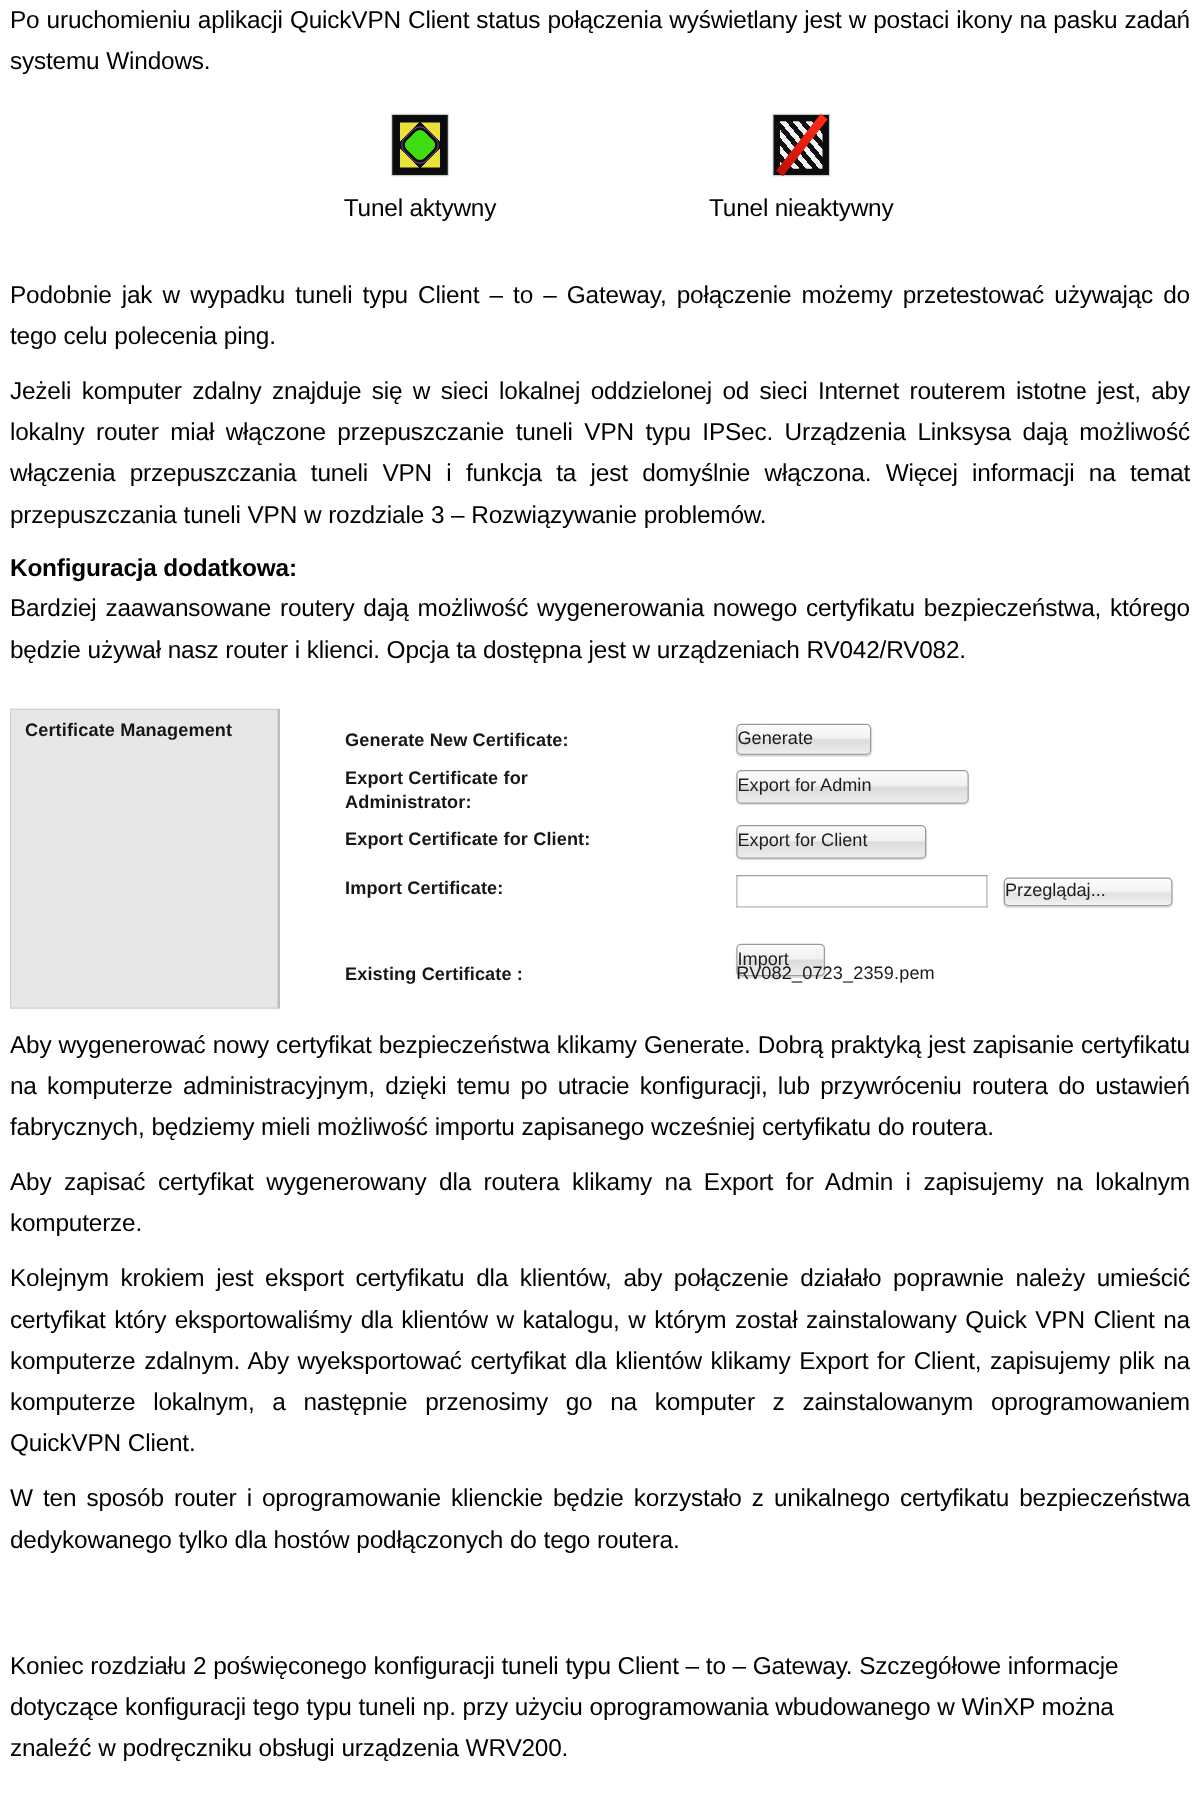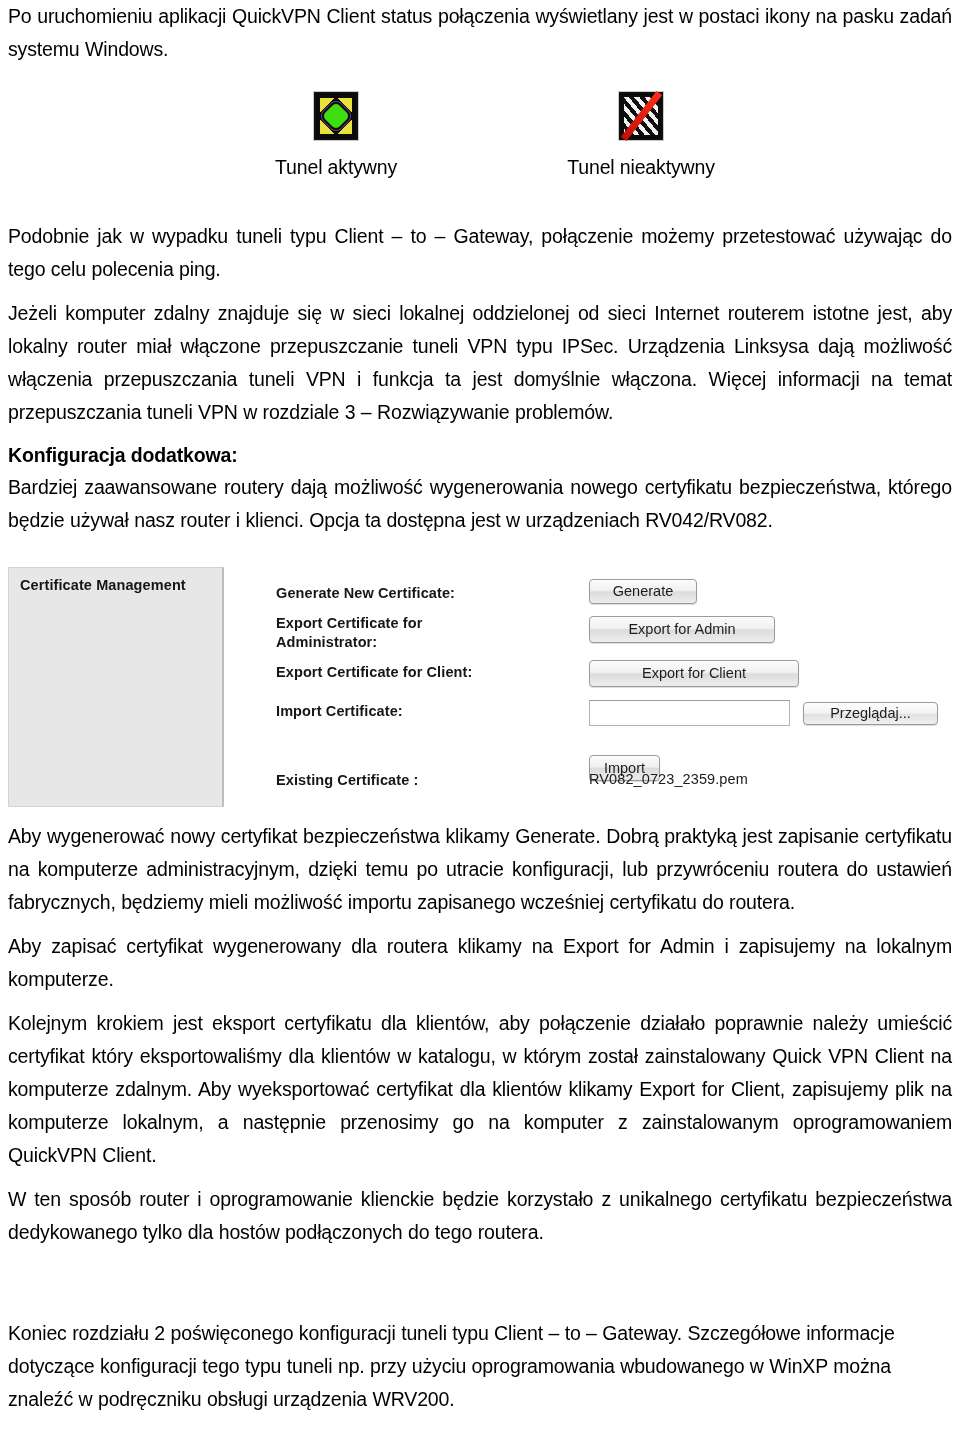--- a/index.html
+++ b/index.html
@@ -158,27 +158,26 @@
   .shot-l5 { left: 268px; top: 209px; }
 
   .btn {
     position: absolute;
     background: linear-gradient(#fbfbfb 0%, #f1f1f1 45%, #dcdcdc 52%, #ededed 100%);
     border: 1px solid #9a9a9a;
     border-radius: 4px;
     box-shadow: inset 0 1px 0 #ffffff, 0 1px 1px rgba(0,0,0,.14);
     font-size: 14.5px;
     color: #1d1d1d;
-    text-align: center;
     box-sizing: border-box;
     white-space: nowrap;
   }
   .btn-generate      { left: 581px; top: 17px;  width: 108px; height: 25px; line-height: 23px; }
   .btn-export-admin  { left: 581px; top: 54px;  width: 186px; height: 27px; line-height: 25px; }
-  .btn-export-client { left: 581px; top: 98px;  width: 210px; height: 27px; line-height: 25px; }
+  .btn-export-client { left: 581px; top: 98px;  width: 152px; height: 27px; line-height: 25px; }
   .btn-browse        { left: 795px; top: 140px; width: 135px; height: 23px; line-height: 21px;
                        background: linear-gradient(#fdfdfd 0%, #f3f3f3 48%, #e2e2e2 55%, #f0f0f0 100%); }
   .btn-import        { left: 581px; top: 177px; width: 71px;  height: 26px; line-height: 24px; margin-top: 16px; }
 
   .shot-input {
     position: absolute;
     left: 581px;
     top: 138px;
     width: 201px;
     height: 26px;

